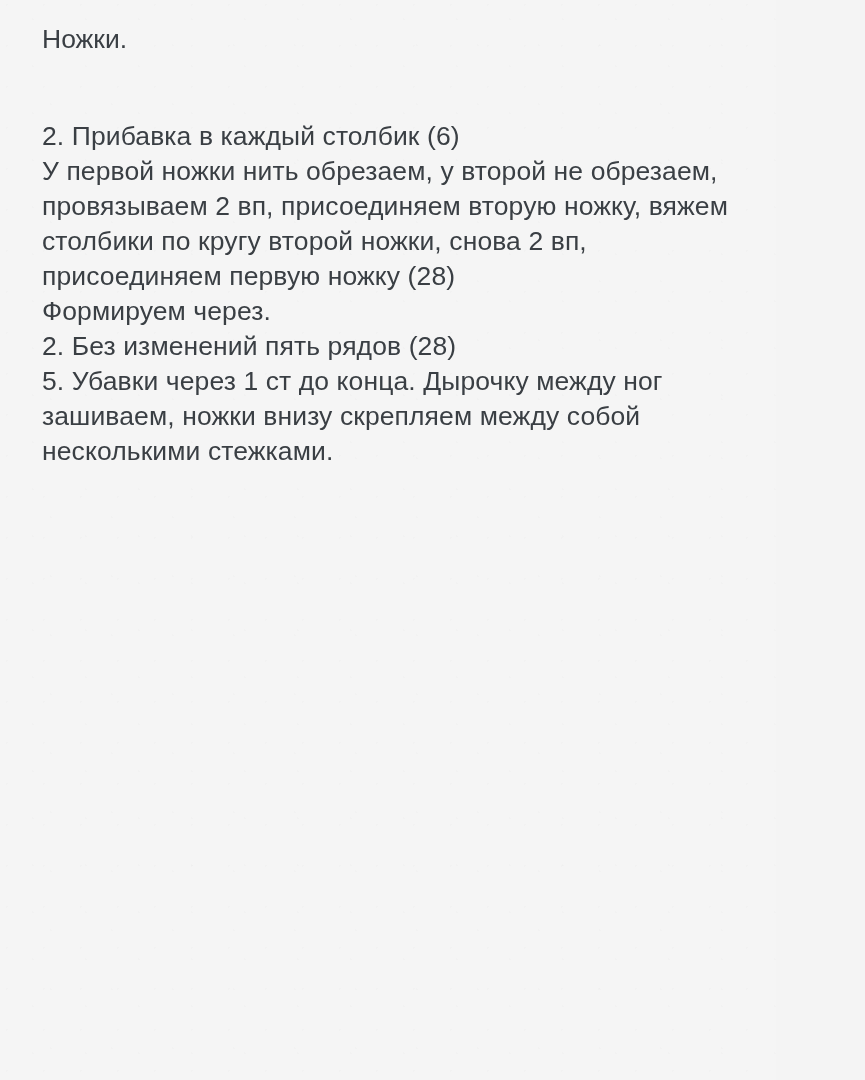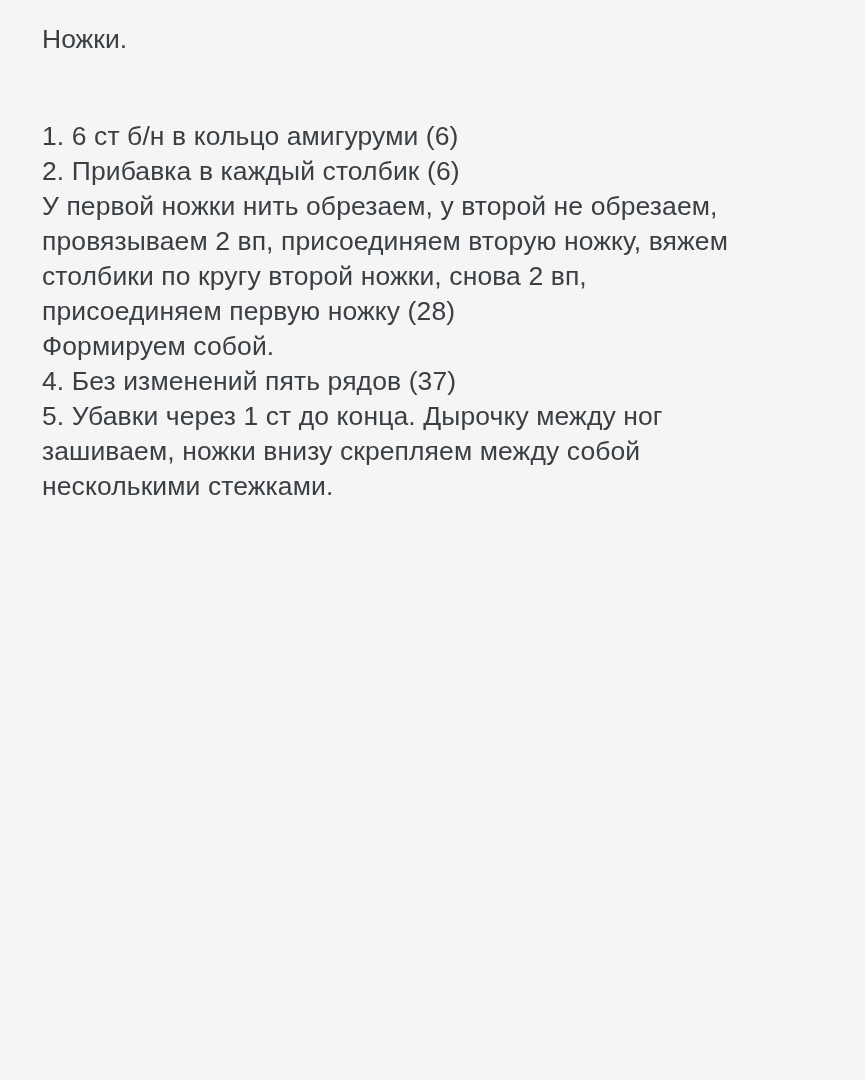--- a/index.html
+++ b/index.html
@@ -53,20 +53,19 @@
 </style>
 </head>
 <body>
 
 <div class="page">
   <h1 class="heading">Ножки.</h1>
 
   <div class="spacer"></div>
 
   <div class="doc-text">
-    <p class="line">1. 6 ст б/н в кольцо амигуруми (6)</p>
     <p class="line">2. Прибавка в каждый столбик (6)</p>
     <p class="para">У первой ножки нить обрезаем, у второй не обрезаем, провязываем 2 вп, присоединяем вторую ножку, вяжем столбики по кругу второй ножки, снова 2 вп, присоединяем первую ножку (28)</p>
-    <p class="line">Формируем собой.</p>
-    <p class="line">4. Без изменений пять рядов (37)</p>
+    <p class="line">Формируем через.</p>
+    <p class="line">2. Без изменений пять рядов (28)</p>
     <p class="para">5. Убавки через 1 ст до конца. Дырочку между ног зашиваем, ножки внизу скрепляем между собой несколькими стежками.</p>
   </div>
 </div>
 
 </body></html>

